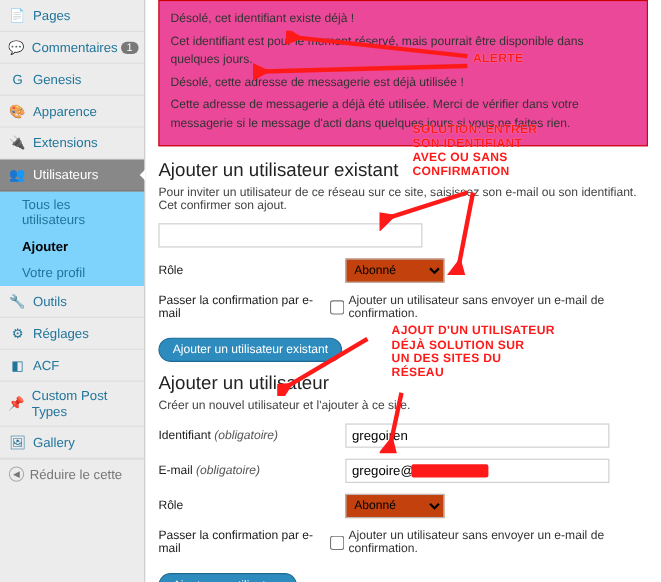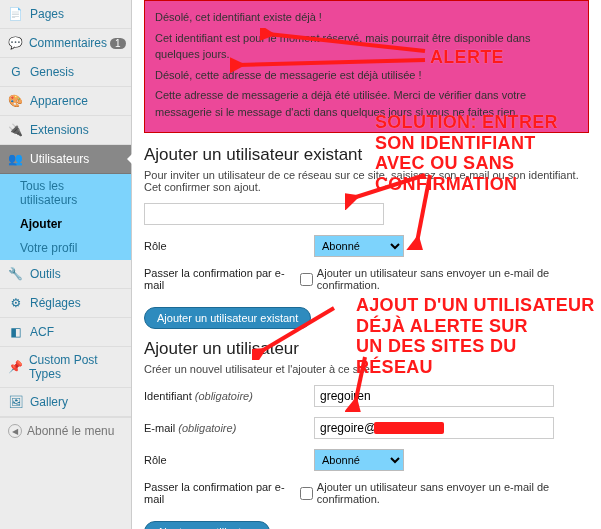--- a/index.html
+++ b/index.html
@@ -23,27 +23,27 @@
 .main { flex: 1; padding: 0 12px 12px; overflow: hidden; }
 .alert { background: #ec4899; border: 1px solid #c00; padding: 8px 10px; margin-bottom: 12px; font-size: 11px; line-height: 1.5; }
 .alert p { margin-bottom: 4px; }
 h2 { font-size: 17px; font-weight: normal; margin: 10px 0 4px; color: #222; }
 .desc { font-size: 11px; color: #444; margin-bottom: 10px; }
 .form-row { display: flex; align-items: center; margin: 10px 0; }
 .form-row label { width: 170px; font-size: 11px; color: #222; }
 .form-row label em { font-style: italic; color: #555; font-weight: normal; }
 .form-row input[type=text] { border: 1px solid #ccc; padding: 3px 5px; font-size: 12px; height: 22px; }
 .form-row input.wide { width: 240px; }
-.form-row select { border: 1px solid #bbb; padding: 2px 3px; font-size: 11px; height: 22px; background: #7dd3fc; width: 90px; }
+.form-row select { border: 1px solid #bbb; padding: 2px 3px; font-size: 11px; height: 22px; background: #c2410c; width: 90px; }
 .form-row .chk-wrap { display: flex; align-items: center; font-size: 11px; }
 .form-row .chk-wrap input { margin-right: 4px; }
 .btn { background: #2e8bbe; color: #fff; border: 1px solid #1c6a94; border-radius: 11px; padding: 4px 12px; font-size: 11px; cursor: pointer; margin-top: 6px; }
 
 
-.anno { position: absolute; color: #ff1a1a; font-weight: 900; font-size: 18px; line-height: 1.15; pointer-events: none; text-shadow: 0 0 1px rgba(255,255,255,.6); font-family: Arial, sans-serif; letter-spacing: .3px; }
+.anno { position: absolute; color: #ff1a1a; font-weight: 900; font-size: 11px; line-height: 1.15; pointer-events: none; text-shadow: 0 0 1px rgba(255,255,255,.6); font-family: Arial, sans-serif; letter-spacing: .3px; }
 .arrow { position: absolute; pointer-events: none; }
 .redact { display: inline-block; background: #ff1a1a; height: 12px; width: 70px; vertical-align: middle; border-radius: 2px; }
 </style>
 </head>
 <body>
 
 <div class="layout">
   <div class="sidebar">
     <div class="menu-item">
         <span class="ico">📄</span>
@@ -90,21 +90,21 @@
     <div class="menu-item">
         <span class="ico">📌</span>
         <span>Custom Post Types</span>
       </div>
     <div class="menu-item">
         <span class="ico">🖼</span>
         <span>Gallery</span>
       </div>
     <div class="collapse">
         <span class="ico">◀</span>
-        <span>Abonné le menu</span>
+        <span>Réduire le cette</span>
       </div>
   </div>
 
   <div class="main">
     <div class="alert">
       <p>Désolé, cet identifiant existe déjà !</p>
       <p>Cet identifiant est pour le moment réservé, mais pourrait être disponible dans quelques jours.</p>
       <p>Désolé, cette adresse de messagerie est déjà utilisée !</p>
       <p>Cette adresse de messagerie a déjà été utilisée. Merci de vérifier dans votre messagerie si le message d'acti dans quelques jours si vous ne faites rien.</p>
     </div>
@@ -154,21 +154,21 @@
 
 <div class="anno" style="left:430px;top:47px">ALERTE</div>
 <div class="anno" style="left:375px;top:112px">
   <div>SOLUTION: ENTRER</div>
   <div>SON IDENTIFIANT</div>
   <div>AVEC OU SANS</div>
   <div>CONFIRMATION</div>
 </div>
 <div class="anno" style="left:356px;top:295px">
   <div>AJOUT D'UN UTILISATEUR</div>
-  <div>DÉJÀ ALERTE SUR</div>
+  <div>DÉJÀ SOLUTION SUR</div>
   <div>UN DES SITES DU</div>
   <div>RÉSEAU</div>
 </div>
 
 <svg class="arrow" style="left:260px;top:28px" width="170" height="30">
     <defs>
       <marker id="ah1" markerWidth="8" markerHeight="8" refX="2" refY="4" orient="auto">
         <path d="M8,0 L0,4 L8,8 Z" fill="#ff1a1a"></path>
       </marker>
     </defs>

